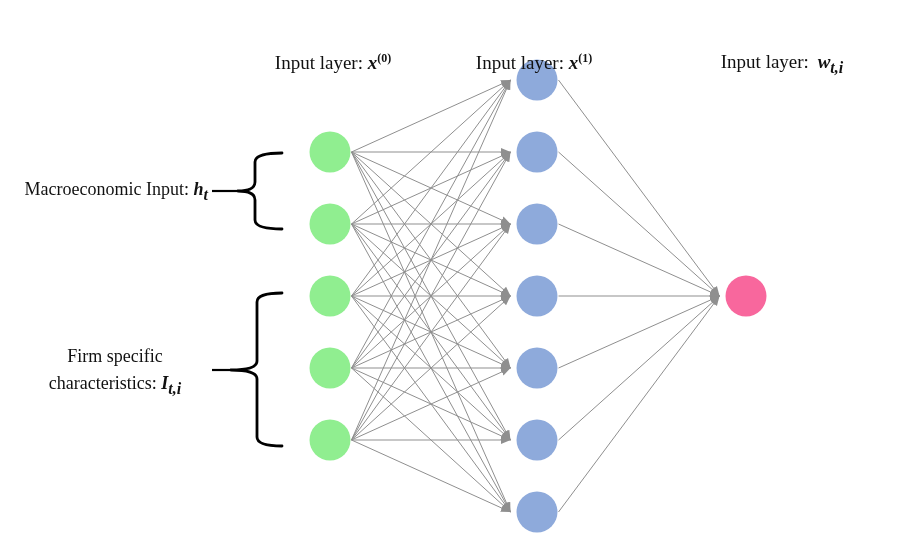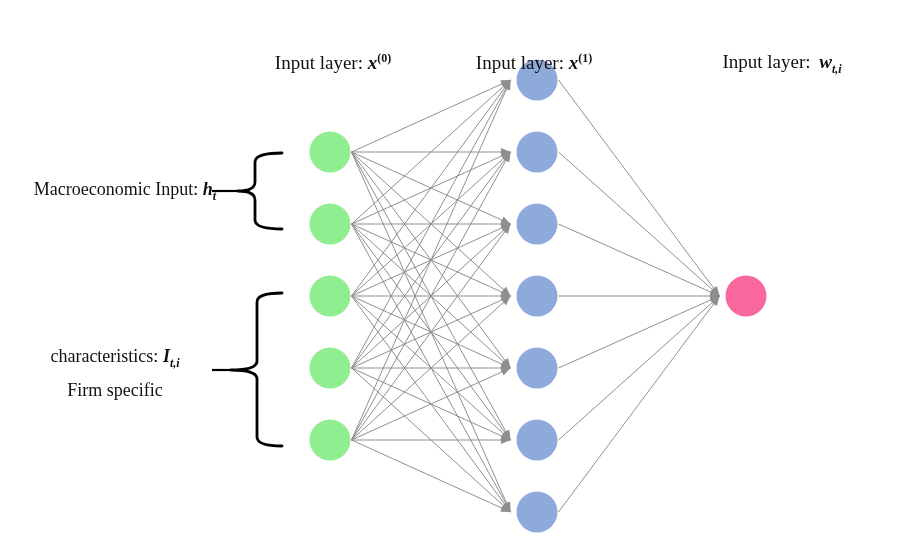--- a/index.html
+++ b/index.html
@@ -4,26 +4,26 @@
 <style>
   html,body { margin:0; padding:0; }
   .figure {
     position:relative; width:897px; height:540px; background:#ffffff;
     font-family:"Liberation Serif","DejaVu Serif",serif; color:#111111;
     overflow:hidden;
   }
   .figure svg { position:absolute; left:0; top:0; }
   .label { position:absolute; white-space:nowrap; color:#111111; }
   .top-label { top:9px; font-size:19px; transform:translateX(-50%);margin-top:42px; }
-  .macro-label { left:0; top:177px; width:208px; text-align:right; font-size:18px; line-height:25px;margin-left:8px; }
+  .macro-label { left:0; top:177px; width:208px; text-align:right; font-size:18px; line-height:25px; }
   .firm-label { left:15px; top:343px; width:200px; text-align:center; font-size:18px; line-height:27px; white-space:normal; }
   .sym { font-weight:700; font-style:italic; }
   .sym-gap { margin-left:4px; }
   .supb { font-weight:700; font-style:normal; font-size:12px; }
-  .subb { font-weight:700; font-style:italic; font-size:12px; }
+  .subb { font-weight:700; font-style:italic; font-size:16px; }
 </style>
 </head>
 <body>
 
 <div class="figure">
 
   <svg width="897" height="540" xmlns="http://www.w3.org/2000/svg">
       <defs>
         <marker id="ah" markerUnits="userSpaceOnUse" markerWidth="11" markerHeight="9" refX="9.5" refY="4.5" orient="auto">
           <path d="M0,0.6 L9.5,4.5 L0,8.4 Z" fill="#8f8f8f"></path>
@@ -112,18 +112,18 @@
 
   <div class="label top-label" style="left:782px">
     <span>Input layer: </span><span class="sym sym-gap">w</span><sub class="subb">t,i</sub>
   </div>
 
   <div class="label macro-label">
     <span>Macroeconomic Input: </span><span class="sym">h</span><sub class="subb">t</sub>
   </div>
 
   <div class="label firm-label">
+    <div>Firm specific</div>
     <div><span>characteristics: </span><span class="sym">I</span><sub class="subb">t,i</sub>
     </div>
-    <div>Firm specific</div>
   </div>
 
 </div>
 
 </body></html>

